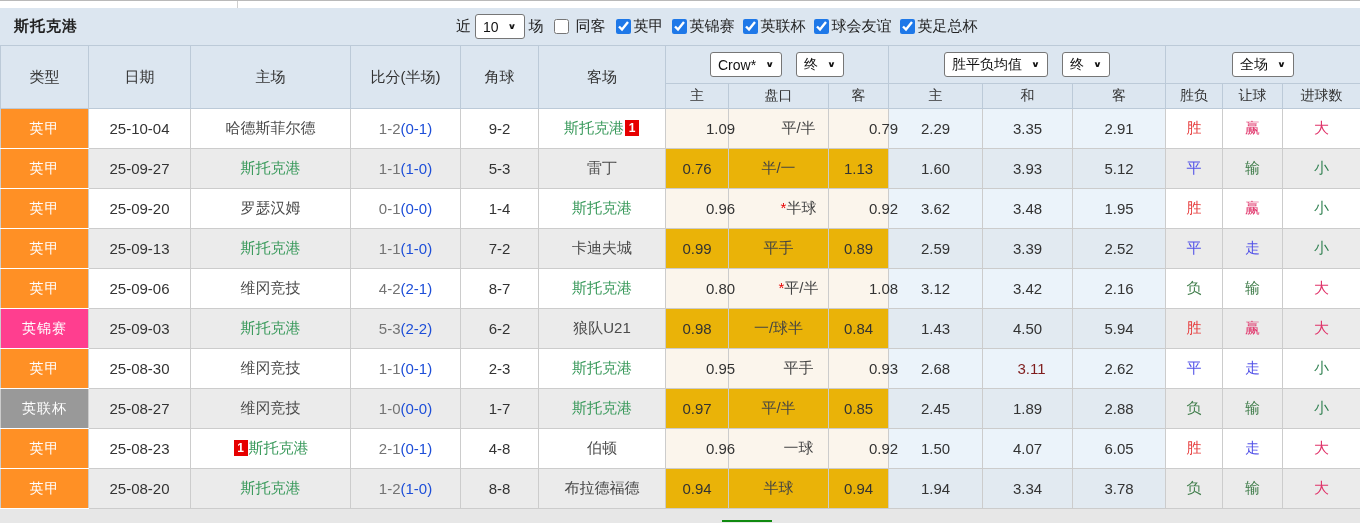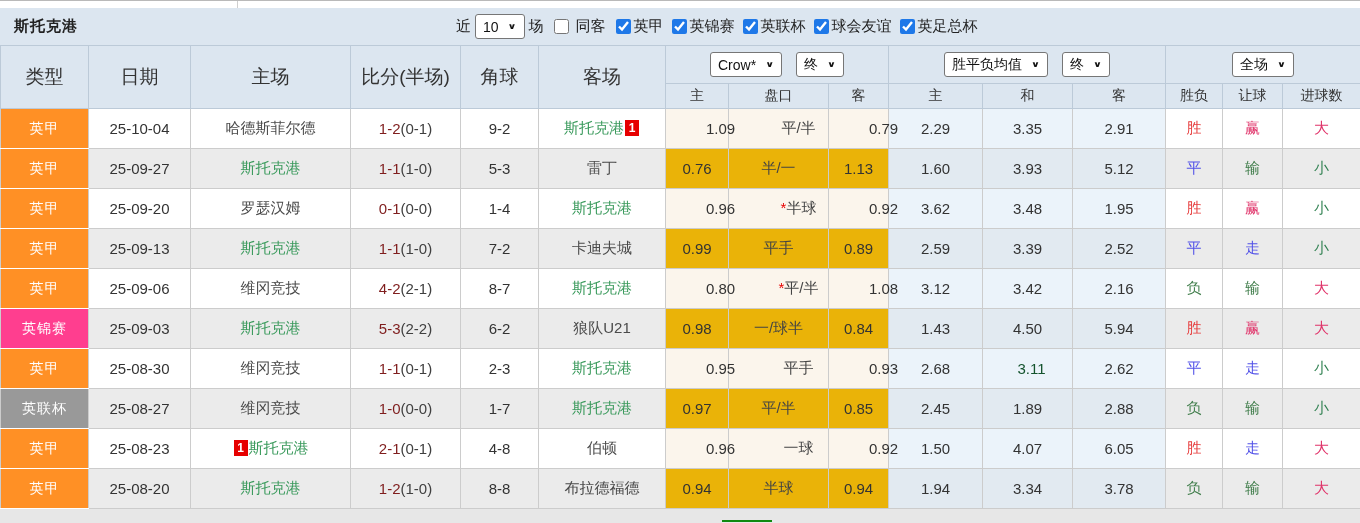--- a/index.html
+++ b/index.html
@@ -22,44 +22,44 @@
   .select{
     display:inline-flex;align-items:center;justify-content:space-between;
     background:#fff;border:1px solid #767676;border-radius:3px;height:25px;
     padding:0 7px;font-size:14px;color:#111;gap:9px;box-sizing:border-box;cursor:pointer;white-space:nowrap;
   }
   .select .arr{font-size:11px;font-weight:bold;color:#111;transform:scaleY(.75);}
 
   
   table{border-collapse:collapse;table-layout:fixed;width:1360px;background:#fff;}
   thead th{background:#dce6f0;font-weight:normal;color:#333;border:1px solid #bccad8;padding:0;}
-  th.main{font-size:19px;}
+  th.main{font-size:15px;}
   th.grp{height:37px;}
   .grp-inner{display:flex;align-items:center;justify-content:center;gap:14px;}
   tr.sub th{font-size:14px;height:24px;}
   tbody td{border:1px solid #ccc;text-align:center;font-size:15px;color:#333;height:40px;padding:0;box-sizing:border-box;}
   tr.odd  td{background:#ffffff;}
   tr.even td{background:#ebebeb;}
   td.type{border-top-color:#fff;border-bottom-color:#fff;}
   .type-badge{width:100%;height:100%;display:flex;align-items:center;justify-content:center;color:#fff;font-size:14px;letter-spacing:1px;}
   .lg-orange{background:#ff9025;}
   .lg-pink{background:#ff3e8f;}
   .lg-gray{background:#999999;}
   td.team{color:#4a4a4a;cursor:pointer;}
   .focus{color:#3a9a5c;}
   .badge1{display:inline-block;background:#e60000;color:#fff;font-size:12px;font-weight:bold;line-height:16px;min-width:12px;padding:0 1px;margin:0 1px;vertical-align:1px;}
-  td.score .ft{color:#7f1d1d;}
-  td.score .ht{color:#404040;}
+  td.score .ft{color:#737373;}
+  td.score .ht{color:#1d4ed8;}
   tr.odd  td.odd{background:#fbf5ec;padding-left:40px;}
   tr.even td.odd{background:#eab308;}
   tr.odd  td.avg{background:#ebf3fa;}
   tr.even td.avg{background:#e2eaf1;}
   td.line{color:#444;}
   .star{color:#e60000;}
-  .hot{color:#14532d;padding-left:8px;}
+  .hot{color:#7f1d1d;padding-left:8px;}
   .win{color:#e63c3c;}
   .draw{color:#5252e8;}
   .lose{color:#3f7d4a;}
   .cover{color:#e0346a;}
   .void{color:#5252e8;}
   .lost{color:#3f7d4a;}
   .big{color:#e0346a;}
   .small{color:#2f8050;}
   .green-underline{position:absolute;left:722px;top:520px;width:50px;height:2px;background:#108a10;}
 </style>

